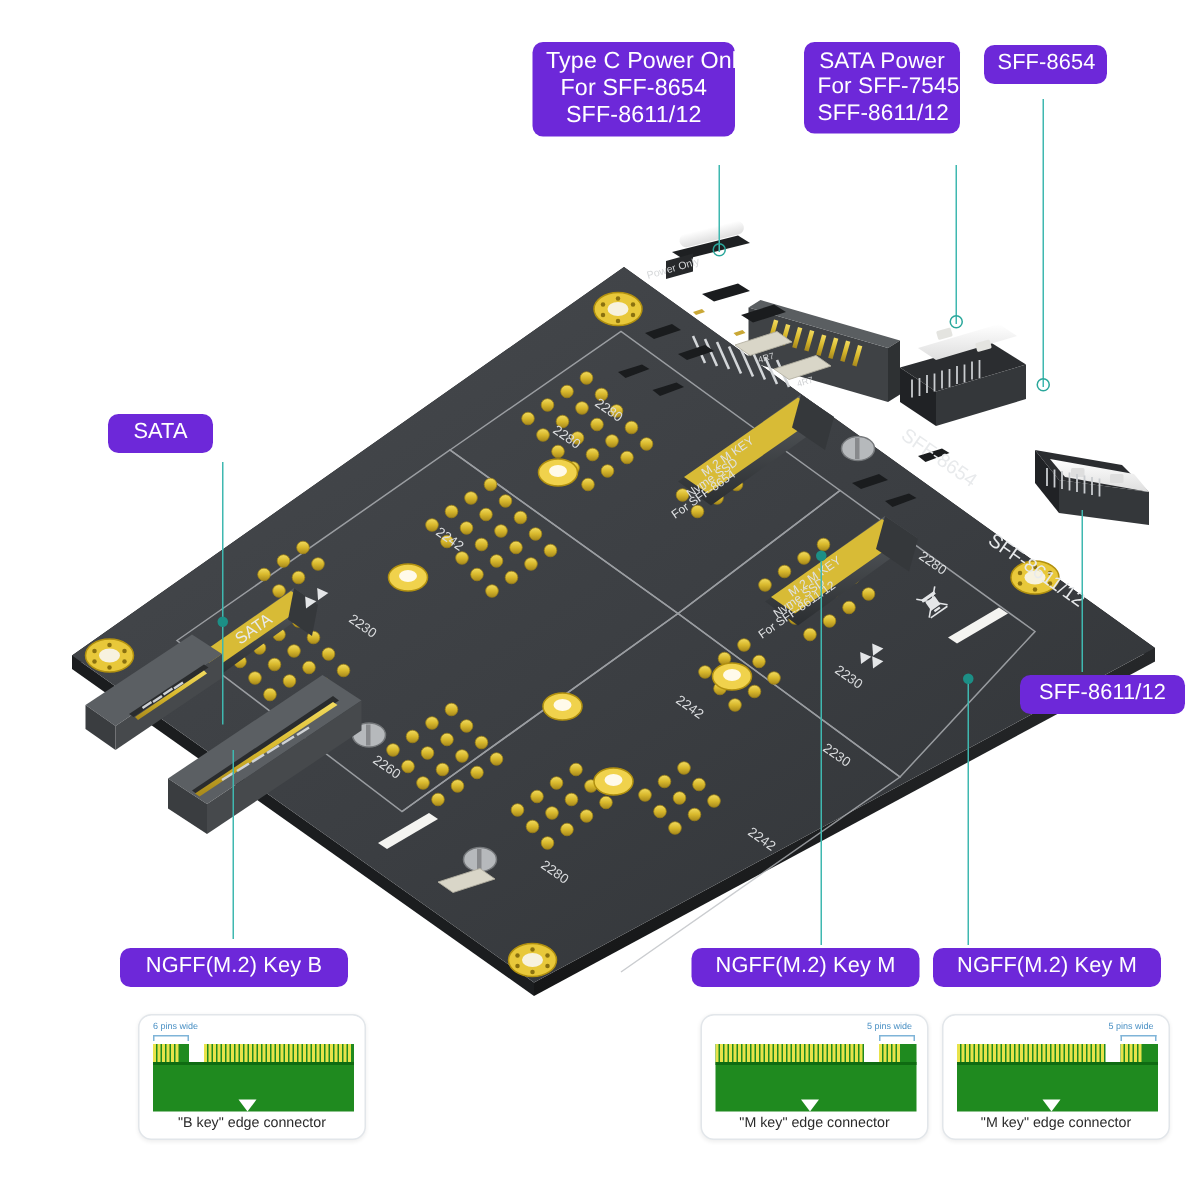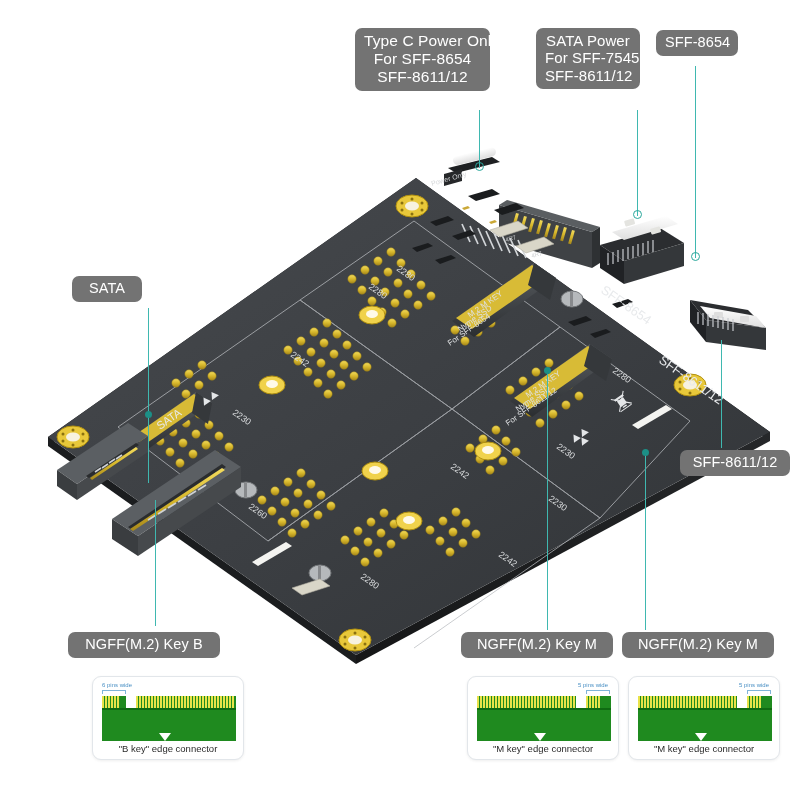--- a/index.html
+++ b/index.html
@@ -8,21 +8,21 @@
     background:#ffffff;
     font-family:"Liberation Sans", sans-serif;
     overflow:hidden;
     position:relative;
   }
   #stage{position:absolute;left:0;top:0;width:800px;height:800px;}
 
   
   .badge{
     position:absolute;
-    background:#737373;
+    background:#6d28d9;
     color:#ffffff;
     border-radius:7px;
     text-align:center;
     line-height:1.16;
     letter-spacing:.1px;
     white-space:pre;
     box-sizing:border-box;
     padding:4px 9px 5px 9px;
     font-weight:500;
   }
@@ -577,21 +577,21 @@
   <div class="badge mid" style="left:536px;top:28px;width:104px;">SATA Power
 For SFF-7545
 SFF-8611/12</div>
 
   <div class="badge sm" style="left:656px;top:30px;width:82px;">SFF-8654</div>
 
   <div class="badge sm" style="left:72px;top:276px;width:70px;">SATA</div>
 
   <div class="badge sm" style="left:680px;top:450px;width:110px;">SFF-8611/12</div>
 
-  <div class="badge sm" style="left:68px;top:632px;width:152px;">NGFF(M.2) Key B</div>
+  <div class="badge sm" style="left:80px;top:632px;width:152px;">NGFF(M.2) Key B</div>
 
   <div class="badge sm" style="left:461px;top:632px;width:152px;">NGFF(M.2) Key M</div>
 
   <div class="badge sm" style="left:622px;top:632px;width:152px;">NGFF(M.2) Key M</div>
 
   <div class="legend" style="left:92px;top:676px;width:152px;height:84px;">
     <div class="pw" style="left:9px;top:5px;">6 pins wide</div>
     <div class="brk" style="left:9px;top:13px;width:24px;"></div>
     <div class="pcb" style="left:9px;top:19px;width:134px;height:45px;"></div>
     <div class="pins" style="left:9px;top:19px;width:24px;height:13px;">

